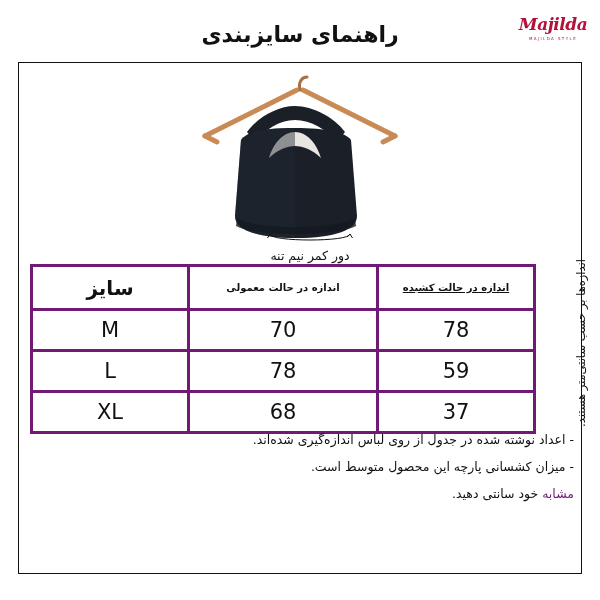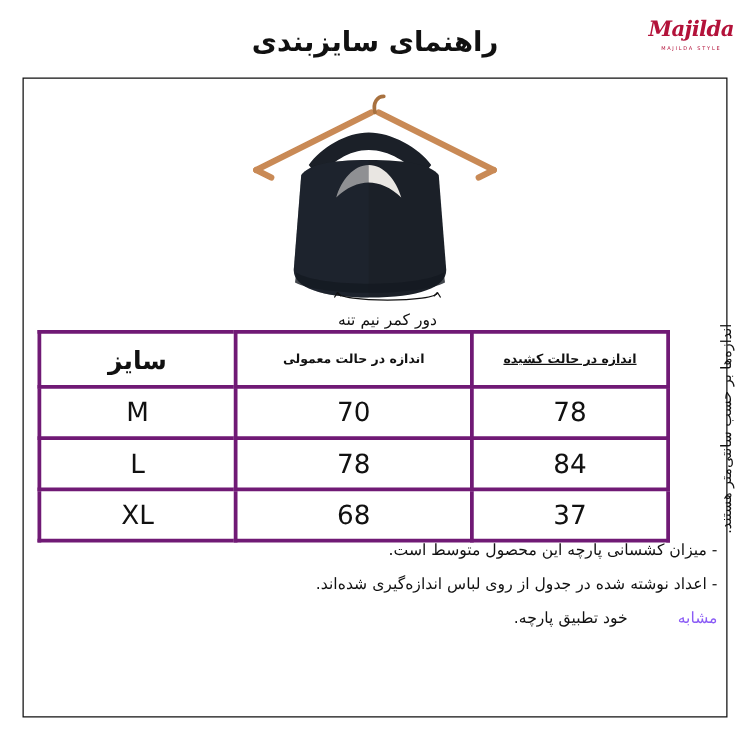--- a/index.html
+++ b/index.html
@@ -168,22 +168,21 @@
     right: 26px;
     text-align: right;
   }
   .note {
     font-size: 12.5px;
     line-height: 1.85;
     color: #111;
     margin-bottom: 4px;
   }
   .note .hl {
-    color: #8b5cf6;
-    margin-left: 36px;
+    color: #701a75;
   }
 </style>
 </head>
 <body>
 
 <div class="page">
 
   <div class="brand">
     <span class="brand-text">Majilda</span>
     <span class="brand-sub">MAJILDA STYLE</span>
@@ -245,33 +244,33 @@
         <th class="col-size">سایز</th>
       </tr>
     </thead>
     <tbody>
       <tr>
         <td>78</td>
         <td>70</td>
         <td>M</td>
       </tr>
       <tr>
-        <td>84</td>
+        <td>59</td>
         <td>78</td>
         <td>L</td>
       </tr>
       <tr>
         <td>37</td>
         <td>68</td>
         <td>XL</td>
       </tr>
     </tbody>
   </table>
 
   <div class="notes">
+    <div class="note">- اعداد نوشته شده در جدول از روی لباس اندازه‌گیری شده‌اند.</div>
     <div class="note">- میزان کشسانی پارچه این محصول متوسط است.</div>
-    <div class="note">- اعداد نوشته شده در جدول از روی لباس اندازه‌گیری شده‌اند.</div>
     <div class="note">
-      <span class="hl">مشابه</span><span> خود تطبیق پارچه.</span>
+      <span class="hl">مشابه</span><span> خود سانتی دهید.</span>
     </div>
   </div>
 
 </div>
 
 </body></html>

